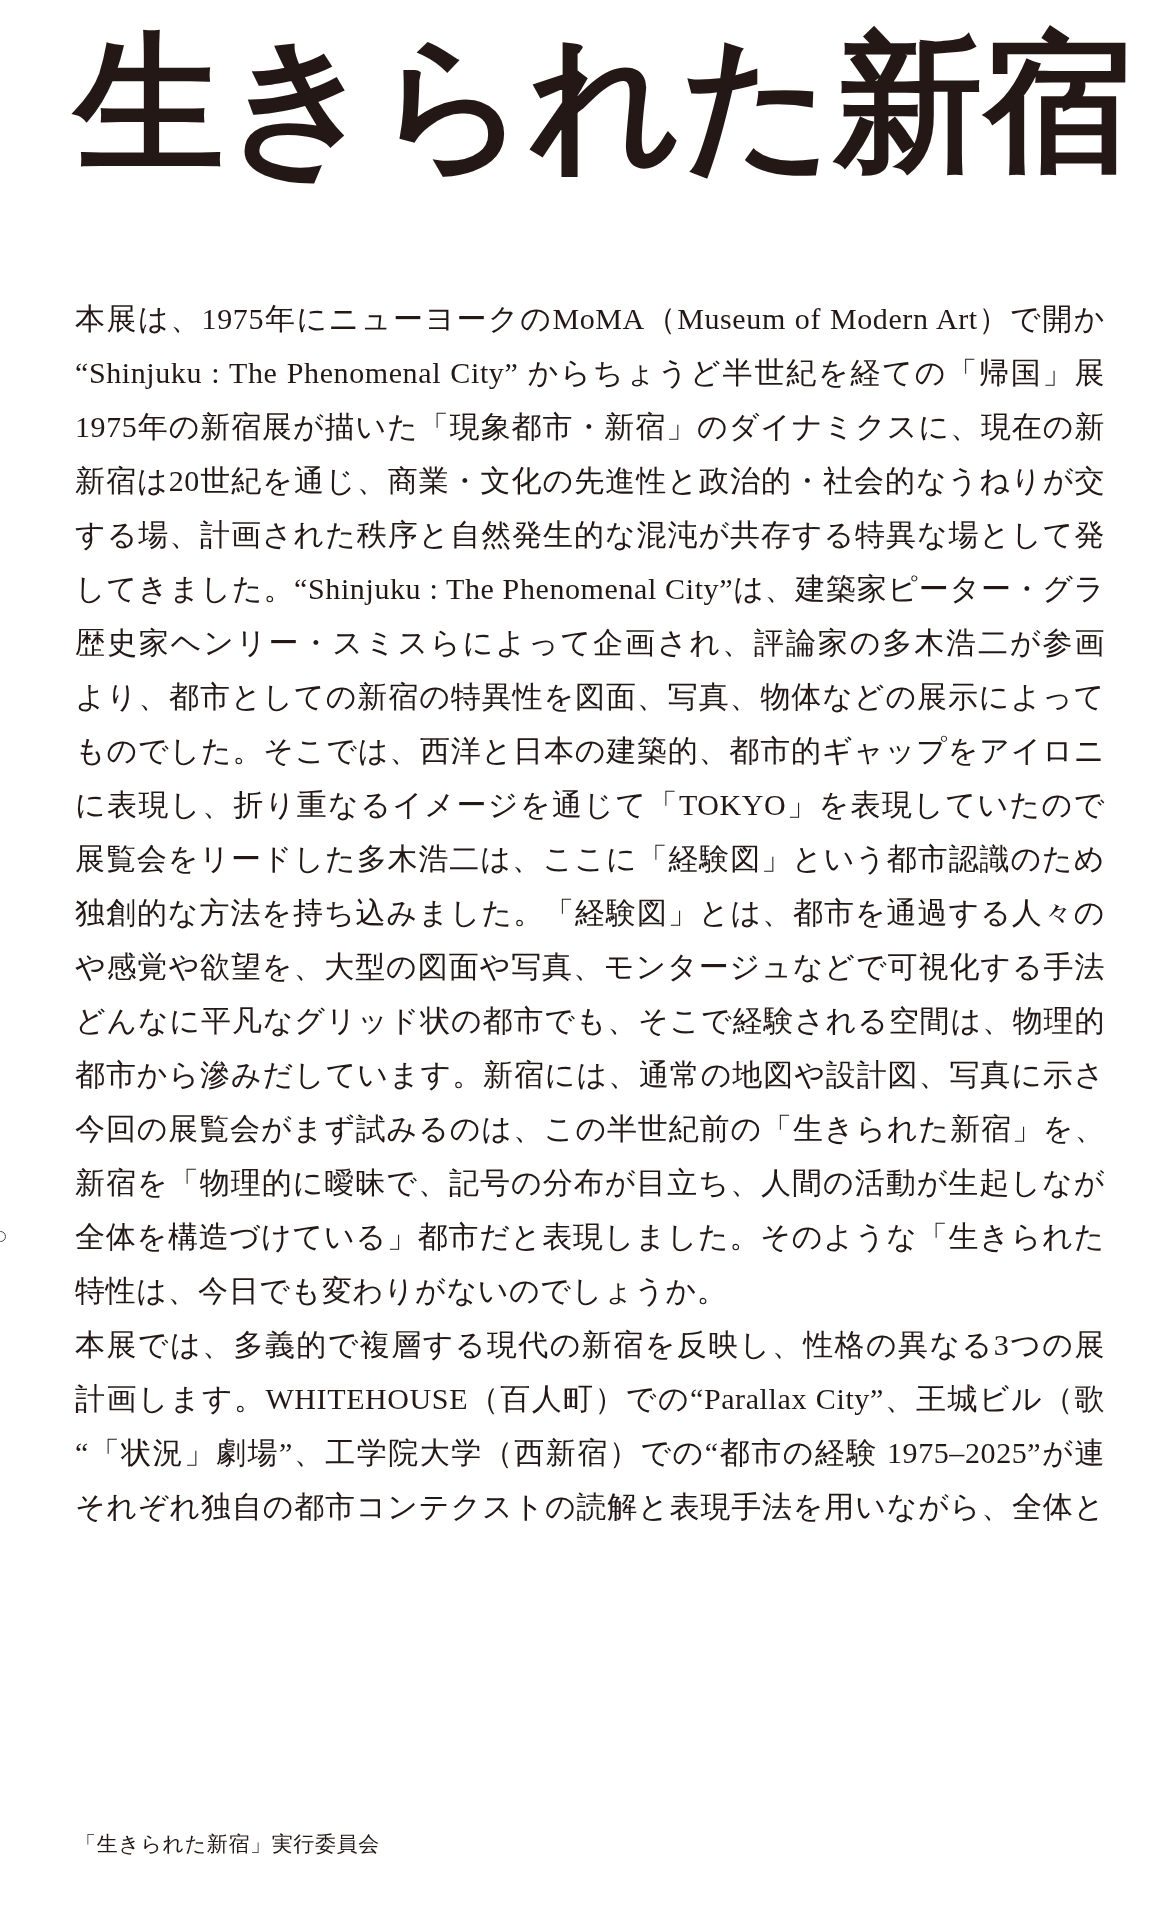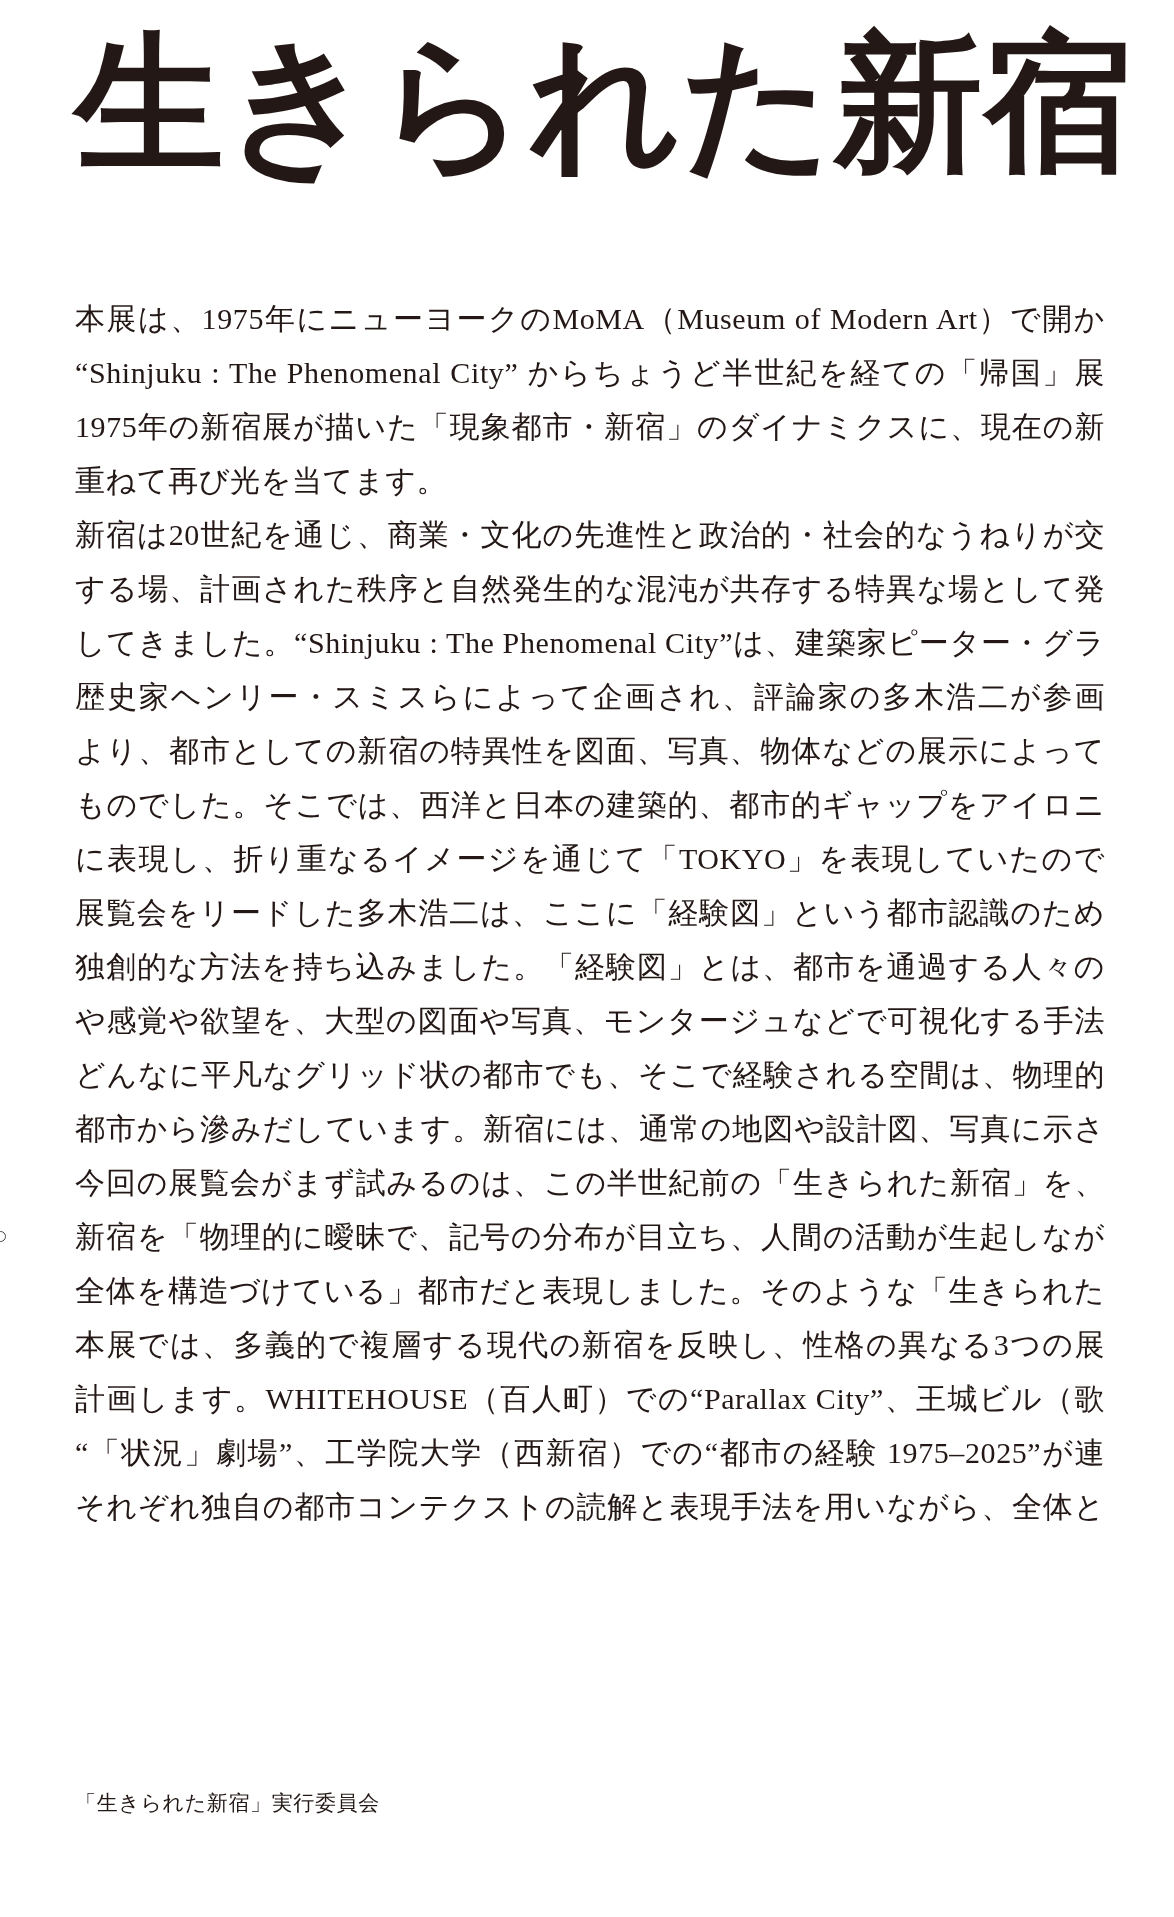--- a/index.html
+++ b/index.html
@@ -49,21 +49,21 @@
     overflow: hidden;
     text-align: justify;
     text-align-last: justify;
   }
   .line.para-end {
     text-align-last: left;
   }
   .footer-credit {
     position: absolute;
     left: 75px;
-    top: 1788px;
+    top: 1829px;
     width: 1030px;
     font-size: 21px;
     line-height: 30px;
     letter-spacing: 0.03em;
     color: #231815;
     text-align: left;
   }
   .edge-circle {
     position: absolute;
     left: -5px;
@@ -83,21 +83,20 @@
 
   <div class="title">生きられた新宿</div>
 
   <div class="edge-circle"></div>
 
   <div class="body-text">
       <div class="paragraph">
         <div class="line">本展は、1975年にニューヨークのMoMA（Museum of Modern Art）で開かれた</div>
         <div class="line">“Shinjuku : The Phenomenal City” からちょうど半世紀を経ての「帰国」展です。</div>
         <div class="line">1975年の新宿展が描いた「現象都市・新宿」のダイナミクスに、現在の新宿と</div>
-        <div class="line para-end">重ねて再び光を当てます。</div>
       </div>
       <div class="paragraph">
         <div class="line">新宿は20世紀を通じ、商業・文化の先進性と政治的・社会的なうねりが交錯</div>
         <div class="line">する場、計画された秩序と自然発生的な混沌が共存する特異な場として発展</div>
         <div class="line">してきました。“Shinjuku : The Phenomenal City”は、建築家ピーター・グラック、</div>
         <div class="line">歴史家ヘンリー・スミスらによって企画され、評論家の多木浩二が参画し、入江</div>
         <div class="line">より、都市としての新宿の特異性を図面、写真、物体などの展示によって描く</div>
         <div class="line">ものでした。そこでは、西洋と日本の建築的、都市的ギャップをアイロニカル</div>
         <div class="line para-end">に表現し、折り重なるイメージを通じて「TOKYO」を表現していたのです。</div>
       </div>
@@ -105,20 +104,21 @@
         <div class="line">展覧会をリードした多木浩二は、ここに「経験図」という都市認識のための</div>
         <div class="line">独創的な方法を持ち込みました。「経験図」とは、都市を通過する人々の行動</div>
         <div class="line">や感覚や欲望を、大型の図面や写真、モンタージュなどで可視化する手法です。</div>
         <div class="line">どんなに平凡なグリッド状の都市でも、そこで経験される空間は、物理的な</div>
         <div class="line">都市から滲みだしています。新宿には、通常の地図や設計図、写真に示される空</div>
       </div>
       <div class="paragraph">
         <div class="line">今回の展覧会がまず試みるのは、この半世紀前の「生きられた新宿」を、現代</div>
         <div class="line">新宿を「物理的に曖昧で、記号の分布が目立ち、人間の活動が生起しながら</div>
         <div class="line">全体を構造づけている」都市だと表現しました。そのような「生きられた新宿」の</div>
+        <div class="line para-end">特性は、今日でも変わりがないのでしょうか。</div>
       </div>
       <div class="paragraph">
         <div class="line">本展では、多義的で複層する現代の新宿を反映し、性格の異なる3つの展示を</div>
         <div class="line">計画します。WHITEHOUSE（百人町）での“Parallax City”、王城ビル（歌舞伎町）での</div>
         <div class="line">“「状況」劇場”、工学院大学（西新宿）での“都市の経験 1975–2025”が連動し、</div>
         <div class="line">それぞれ独自の都市コンテクストの読解と表現手法を用いながら、全体として</div>
       </div>
     </div>
 
   <div class="footer-credit">「生きられた新宿」実行委員会</div>

